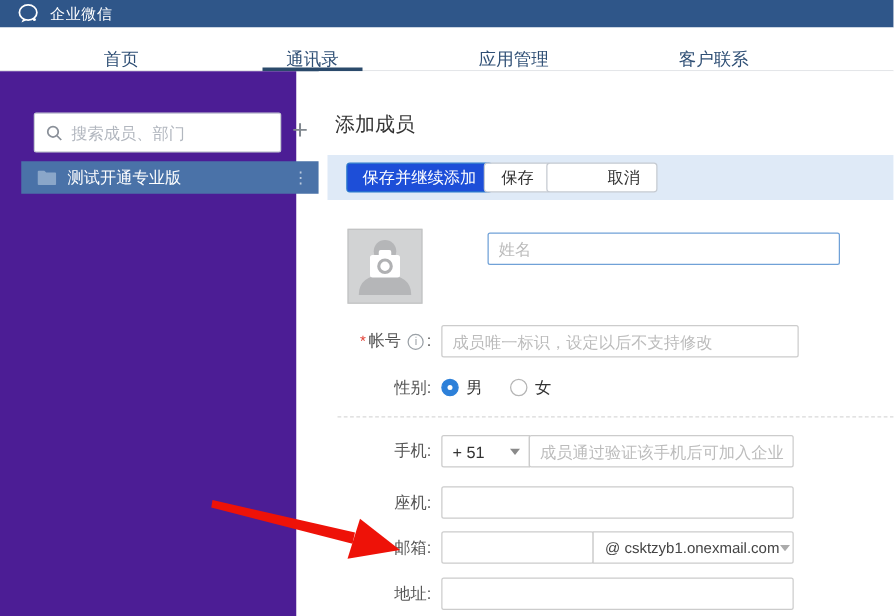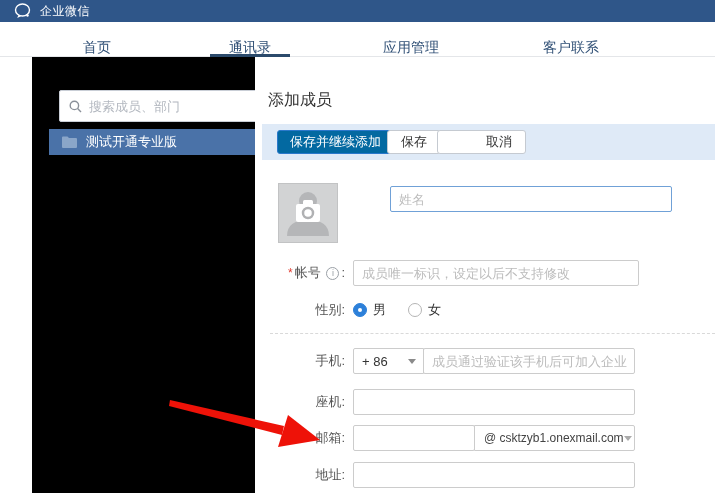--- a/index.html
+++ b/index.html
@@ -16,42 +16,42 @@
   
   .navbar { position:absolute; left:0; top:22px; width:715px; height:35px; background:#fff;
             border-bottom:1px solid #e4e6e9; }
   .tab { position:absolute; top:0; height:35px; display:flex; align-items:flex-end;
          transform:translateX(-50%); font-size:14px; color:#2f4f75; cursor:pointer; }
   .tab .underline { display:none; }
   .tab.active .underline { display:block; position:absolute; left:50%; bottom:0;
          transform:translateX(-50%); width:80px; height:3px; background:#2b4a6b; }
 
   
-  .sidebar { position:absolute; left:0; top:57px; width:255px; height:436px; background:#000000;margin-left:32px; }
+  .sidebar { position:absolute; left:0; top:57px; width:237px; height:436px; background:#4c1d95; }
   .searchbox { position:absolute; left:27px; top:33px; width:198px; height:32px; background:#fff;
                border:1px solid #c9ced6; border-radius:2px; display:flex; align-items:center; }
   .searchbox svg { margin:0 7px 0 9px; flex:0 0 auto; }
   .searchbox input { border:none; outline:none; width:150px; font-size:13px; color:#333;
                      font-family:inherit; background:transparent; }
   .searchbox input::placeholder { color:#b2b7bf; }
   .plus-btn { position:absolute; left:228px; top:34px; width:24px; height:28px; font-size:22px;
               color:#81888f; text-align:center; line-height:26px; cursor:pointer; font-weight:300; }
   .tree-row { position:absolute; left:17px; top:72px; width:238px; height:26px; background:#4a72a8;
               display:flex; align-items:center; cursor:pointer; }
   .folder-icon { margin:0 9px 0 13px; width:15px; height:12px; flex:0 0 auto; }
   .tree-label { color:#fff; font-size:13px; flex:1 1 auto; }
   .tree-dots { color:#b9c9de; font-size:13px; margin-right:8px; line-height:10px; letter-spacing:0; }
 
   
   .main { position:absolute; left:255px; top:57px; width:460px; height:436px; background:#fff; }
   .page-title { position:absolute; left:13px; top:33px; font-size:16px; color:#333; }
   .btnbar { position:absolute; left:7px; right:0; top:67px; height:36px; background:#dfeaf7; }
   .btn { position:absolute; top:6px; height:24px; font-size:13px; border-radius:3px;
          padding:0 12px; line-height:22px; cursor:pointer; font-family:inherit; }
-  .btn-primary { left:15px; background:#0369a1; border:1px solid #2b79cb; color:#fff; }
+  .btn-primary { left:15px; background:#1d4ed8; border:1px solid #2b79cb; color:#fff; }
   .btn-plain { background:#fff; border:1px solid #c5cad1; color:#333; padding:0 13px; }
   .btn-save { left:125px; } .btn-cancel { left:175px;padding-left:48px; }
 
   
   .avatar { position:absolute; left:23px; top:126px; width:60px; height:60px; background:#d2d3d4;
             border:1px solid #c2c3c4; cursor:pointer; overflow:hidden; }
 
   
   .flabel { position:absolute; left:0; width:90px; height:26px; line-height:26px; text-align:right;
             font-size:13px; color:#555; }
@@ -179,21 +179,21 @@
       <span class="radio on"></span>
       <span class="radio-text">男</span>
       <span class="radio off"></span>
       <span class="radio-text">女</span>
     </div>
 
     <div class="dash-divider"></div>
 
     <div class="flabel mobile-label">手机:</div>
     <div class="cc-select">
-      <span class="cc-value">+ 86</span>
+      <span class="cc-value">+ 51</span>
       <span class="caret"></span>
     </div>
     <input class="finput mobile-input" type="text" placeholder="成员通过验证该手机后可加入企业" style="">
 
     <div class="flabel land-label">座机:</div>
     <input class="finput land-input" type="text" style="">
 
     <div class="flabel email-label">邮箱:</div>
     <input class="finput email-input" type="text" style="">
     <div class="domain-select">

